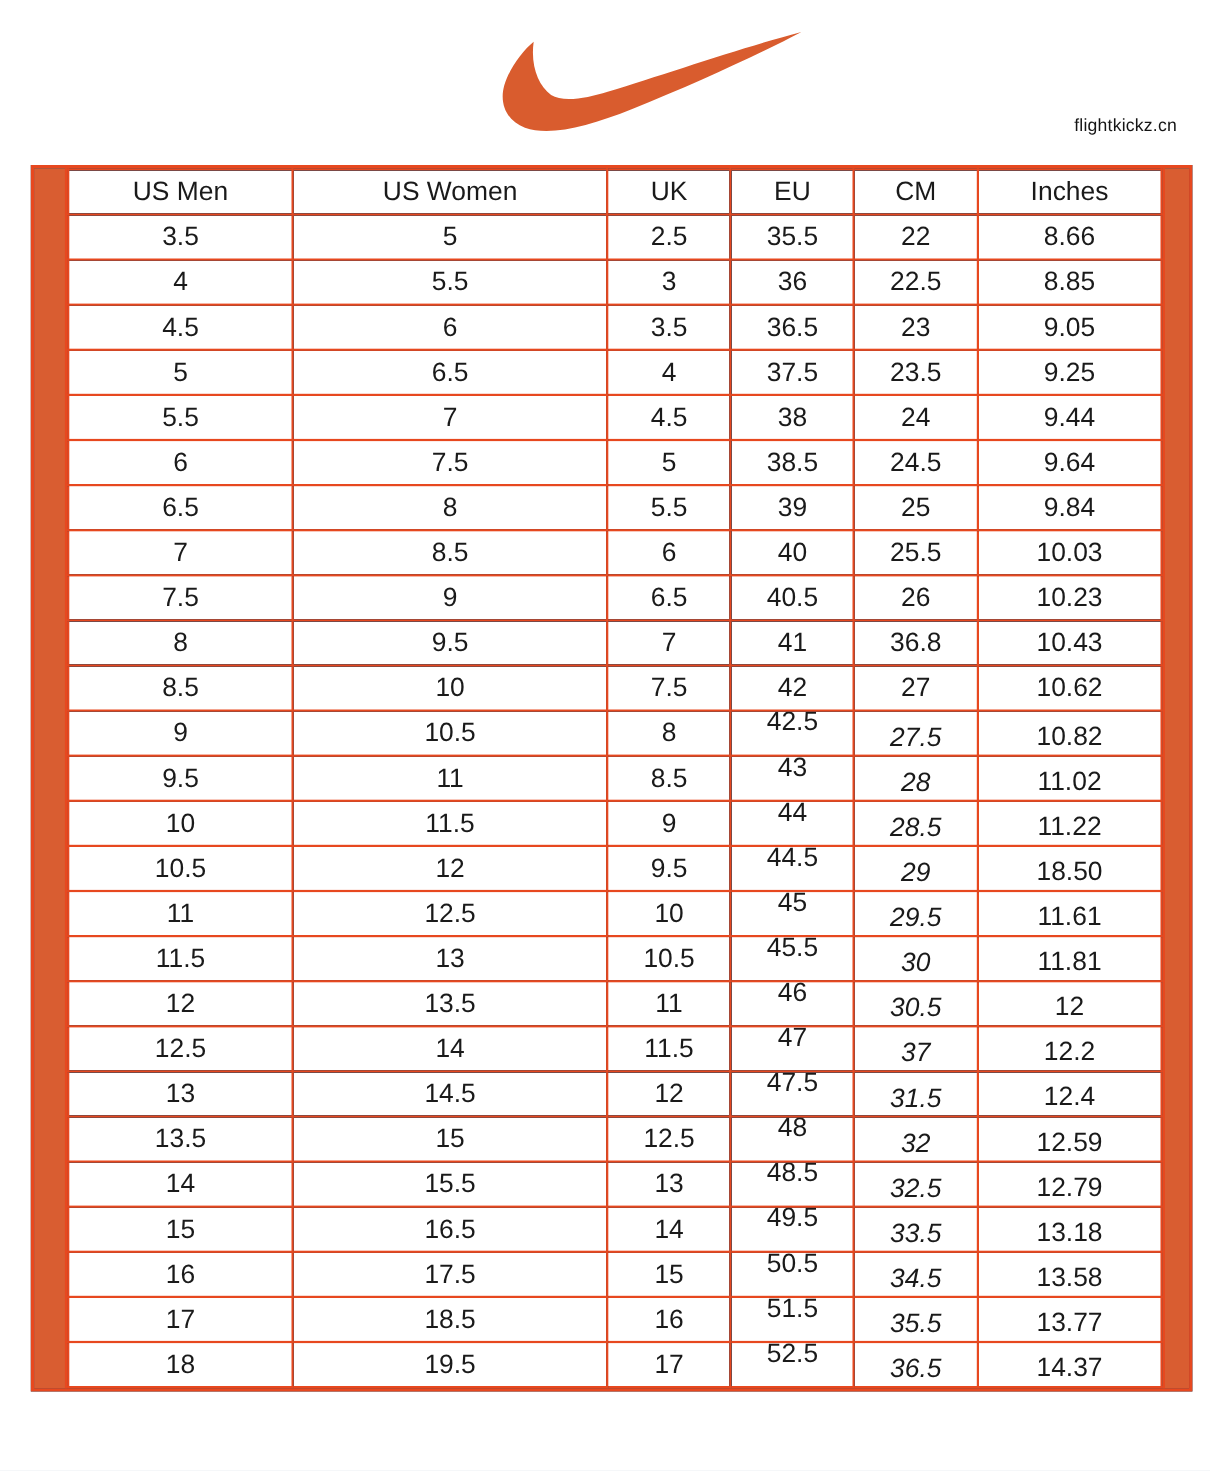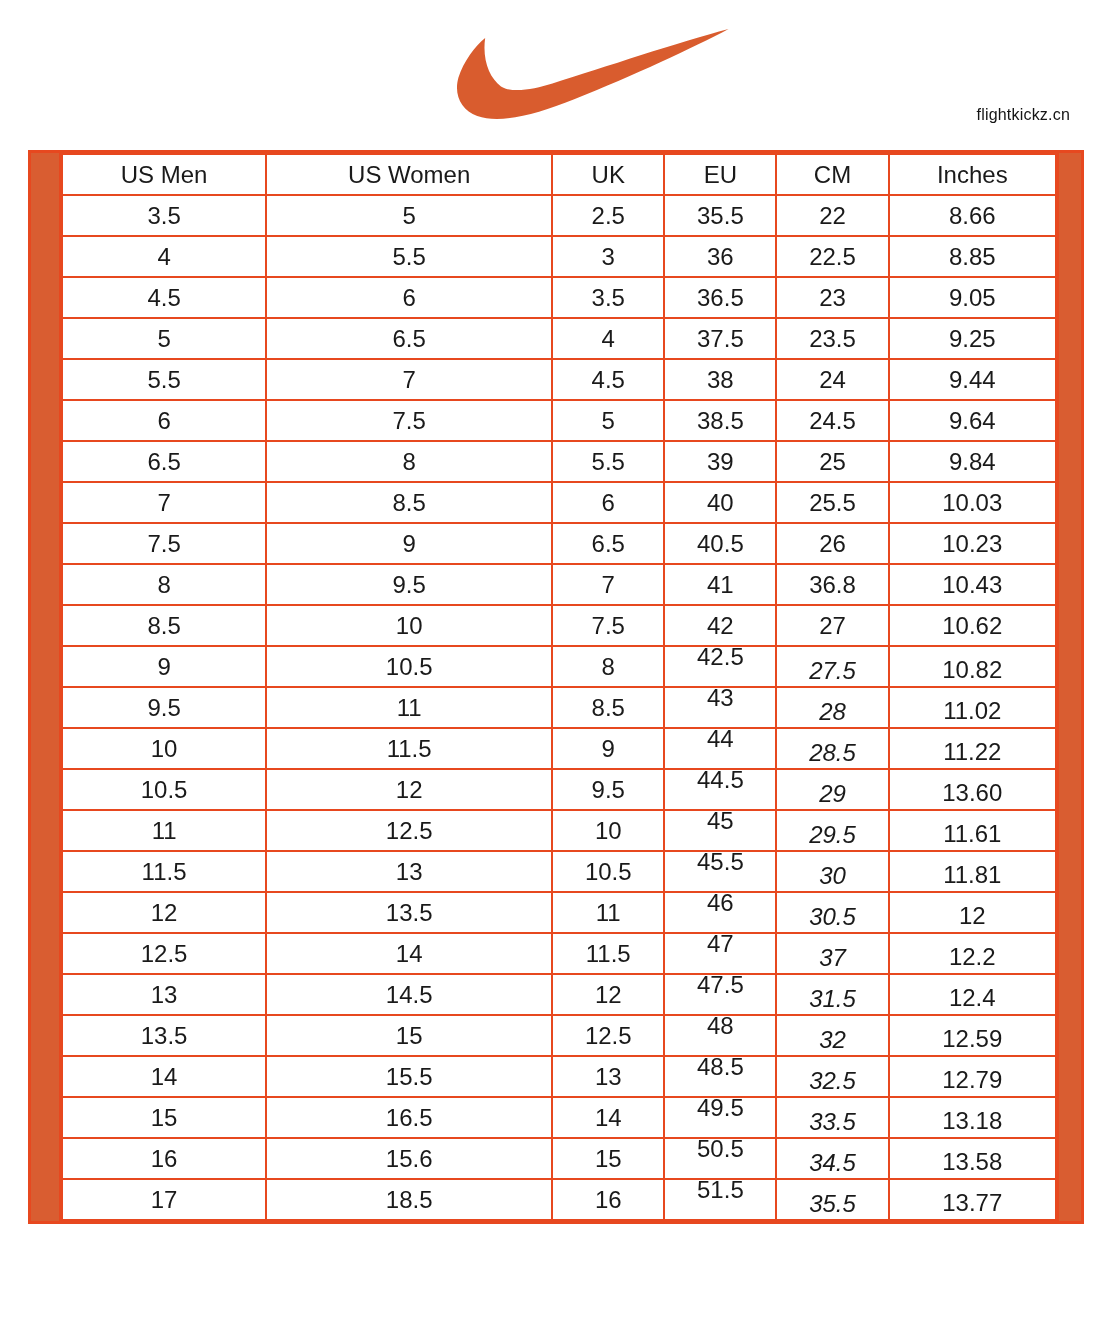--- a/index.html
+++ b/index.html
@@ -222,21 +222,21 @@
             <td><span>44</span></td>
             <td><span>28.5</span></td>
             <td><span>11.22</span></td>
           </tr>
           <tr>
             <td><span>10.5</span></td>
             <td><span>12</span></td>
             <td><span>9.5</span></td>
             <td><span>44.5</span></td>
             <td><span>29</span></td>
-            <td><span>13.60</span></td>
+            <td><span>18.50</span></td>
           </tr>
           <tr>
             <td><span>11</span></td>
             <td><span>12.5</span></td>
             <td><span>10</span></td>
             <td><span>45</span></td>
             <td><span>29.5</span></td>
             <td><span>11.61</span></td>
           </tr>
           <tr>
@@ -290,32 +290,40 @@
           <tr>
             <td><span>15</span></td>
             <td><span>16.5</span></td>
             <td><span>14</span></td>
             <td><span>49.5</span></td>
             <td><span>33.5</span></td>
             <td><span>13.18</span></td>
           </tr>
           <tr>
             <td><span>16</span></td>
-            <td><span>15.6</span></td>
+            <td><span>17.5</span></td>
             <td><span>15</span></td>
             <td><span>50.5</span></td>
             <td><span>34.5</span></td>
             <td><span>13.58</span></td>
           </tr>
           <tr>
             <td><span>17</span></td>
             <td><span>18.5</span></td>
             <td><span>16</span></td>
             <td><span>51.5</span></td>
             <td><span>35.5</span></td>
             <td><span>13.77</span></td>
           </tr>
+          <tr>
+            <td><span>18</span></td>
+            <td><span>19.5</span></td>
+            <td><span>17</span></td>
+            <td><span>52.5</span></td>
+            <td><span>36.5</span></td>
+            <td><span>14.37</span></td>
+          </tr>
         </tbody>
     </table>
     <div class="accent-bar accent-right"></div>
   </div>
 
 </div>
 
 </body></html>

